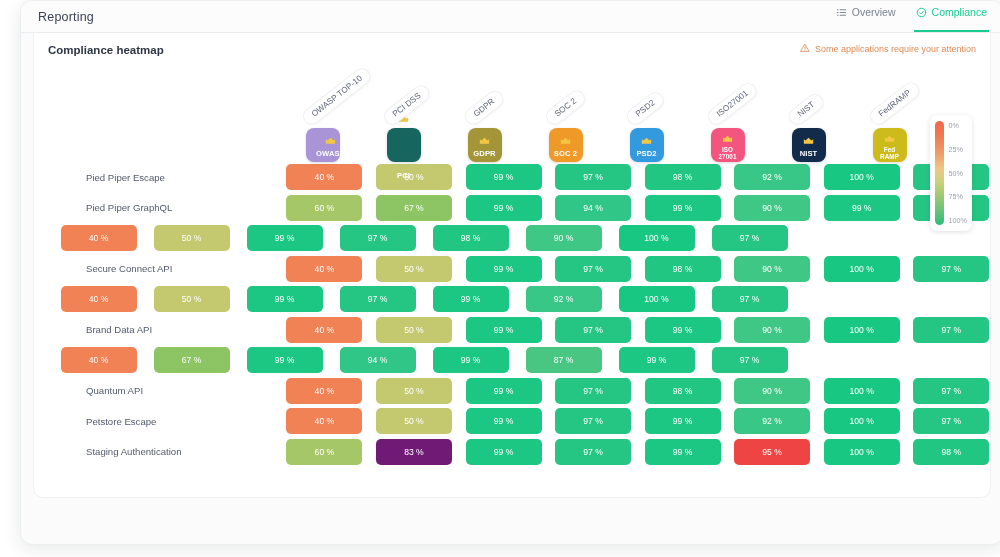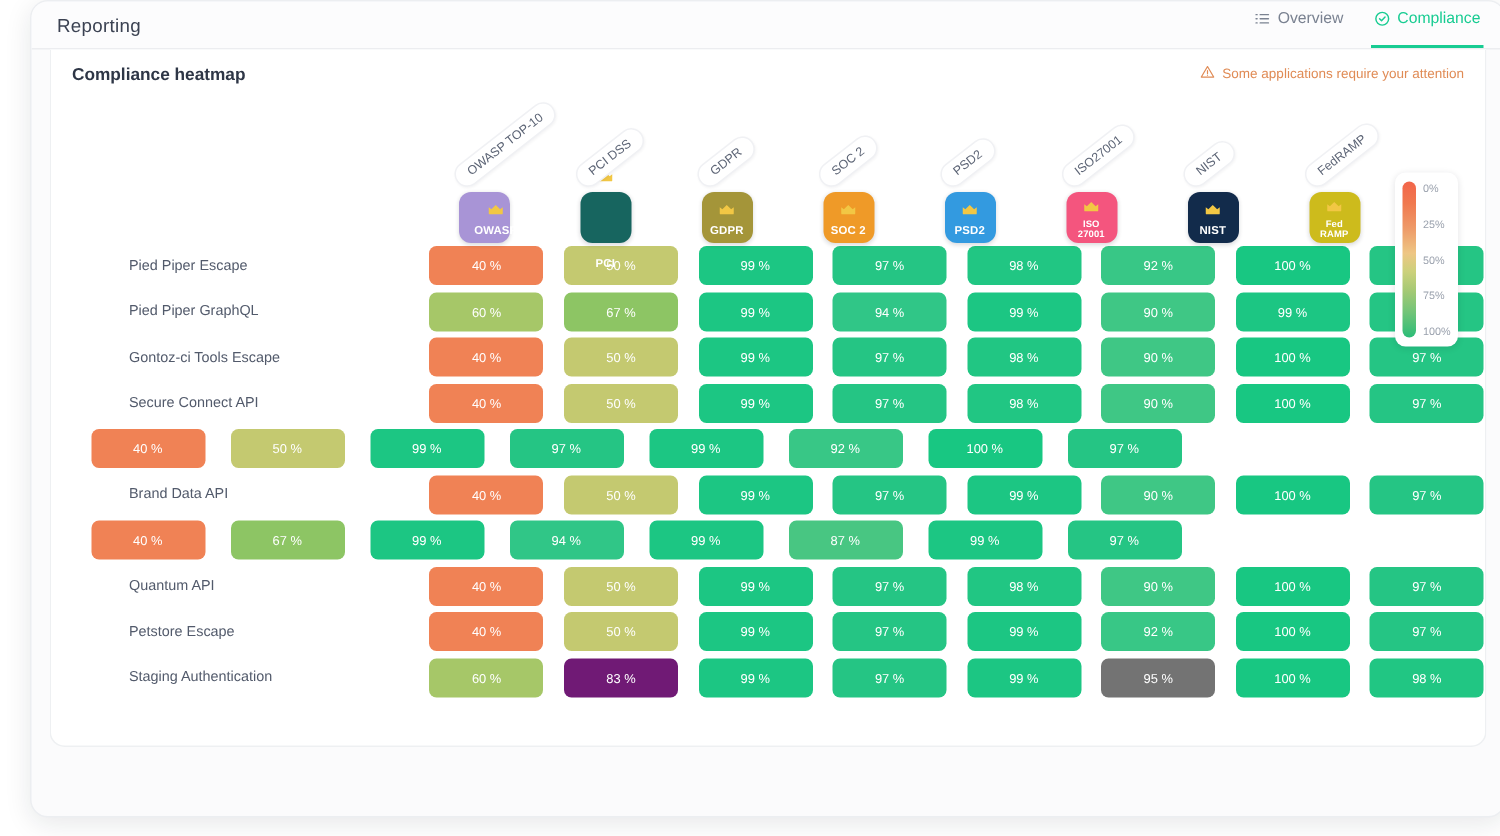--- a/index.html
+++ b/index.html
@@ -366,21 +366,20 @@
               <div class="cell" style="background: rgb(63, 199, 133);">90 %</div>
             </div>
             <div class="cell-wrap">
               <div class="cell" style="background: rgb(28, 198, 131);">99 %</div>
             </div>
             <div class="cell-wrap">
               <div class="cell" style="background: rgb(37, 197, 132);">97 %</div>
             </div>
           </div>
           <div class="row">
-            <div class="row-label">Gontoz-ci Tools Escape</div>
             <div class="cell-wrap">
               <div class="cell" style="background: rgb(240, 130, 85);">40 %</div>
             </div>
             <div class="cell-wrap">
               <div class="cell" style="background: rgb(196, 201, 112);">50 %</div>
             </div>
             <div class="cell-wrap">
               <div class="cell" style="background: rgb(28, 198, 131);">99 %</div>
             </div>
             <div class="cell-wrap">
@@ -570,21 +569,21 @@
             <div class="cell-wrap">
               <div class="cell" style="background: rgb(28, 198, 131);">99 %</div>
             </div>
             <div class="cell-wrap">
               <div class="cell" style="background: rgb(37, 197, 132);">97 %</div>
             </div>
             <div class="cell-wrap">
               <div class="cell" style="background: rgb(28, 198, 131);">99 %</div>
             </div>
             <div class="cell-wrap">
-              <div class="cell" style="background: #737373;">95 %</div>
+              <div class="cell" style="background: #ef4444;">95 %</div>
             </div>
             <div class="cell-wrap">
               <div class="cell" style="background: rgb(24, 199, 130);">100 %</div>
             </div>
             <div class="cell-wrap">
               <div class="cell" style="background: rgb(33, 198, 131);">98 %</div>
             </div>
           </div>
         </div>
     </div>

